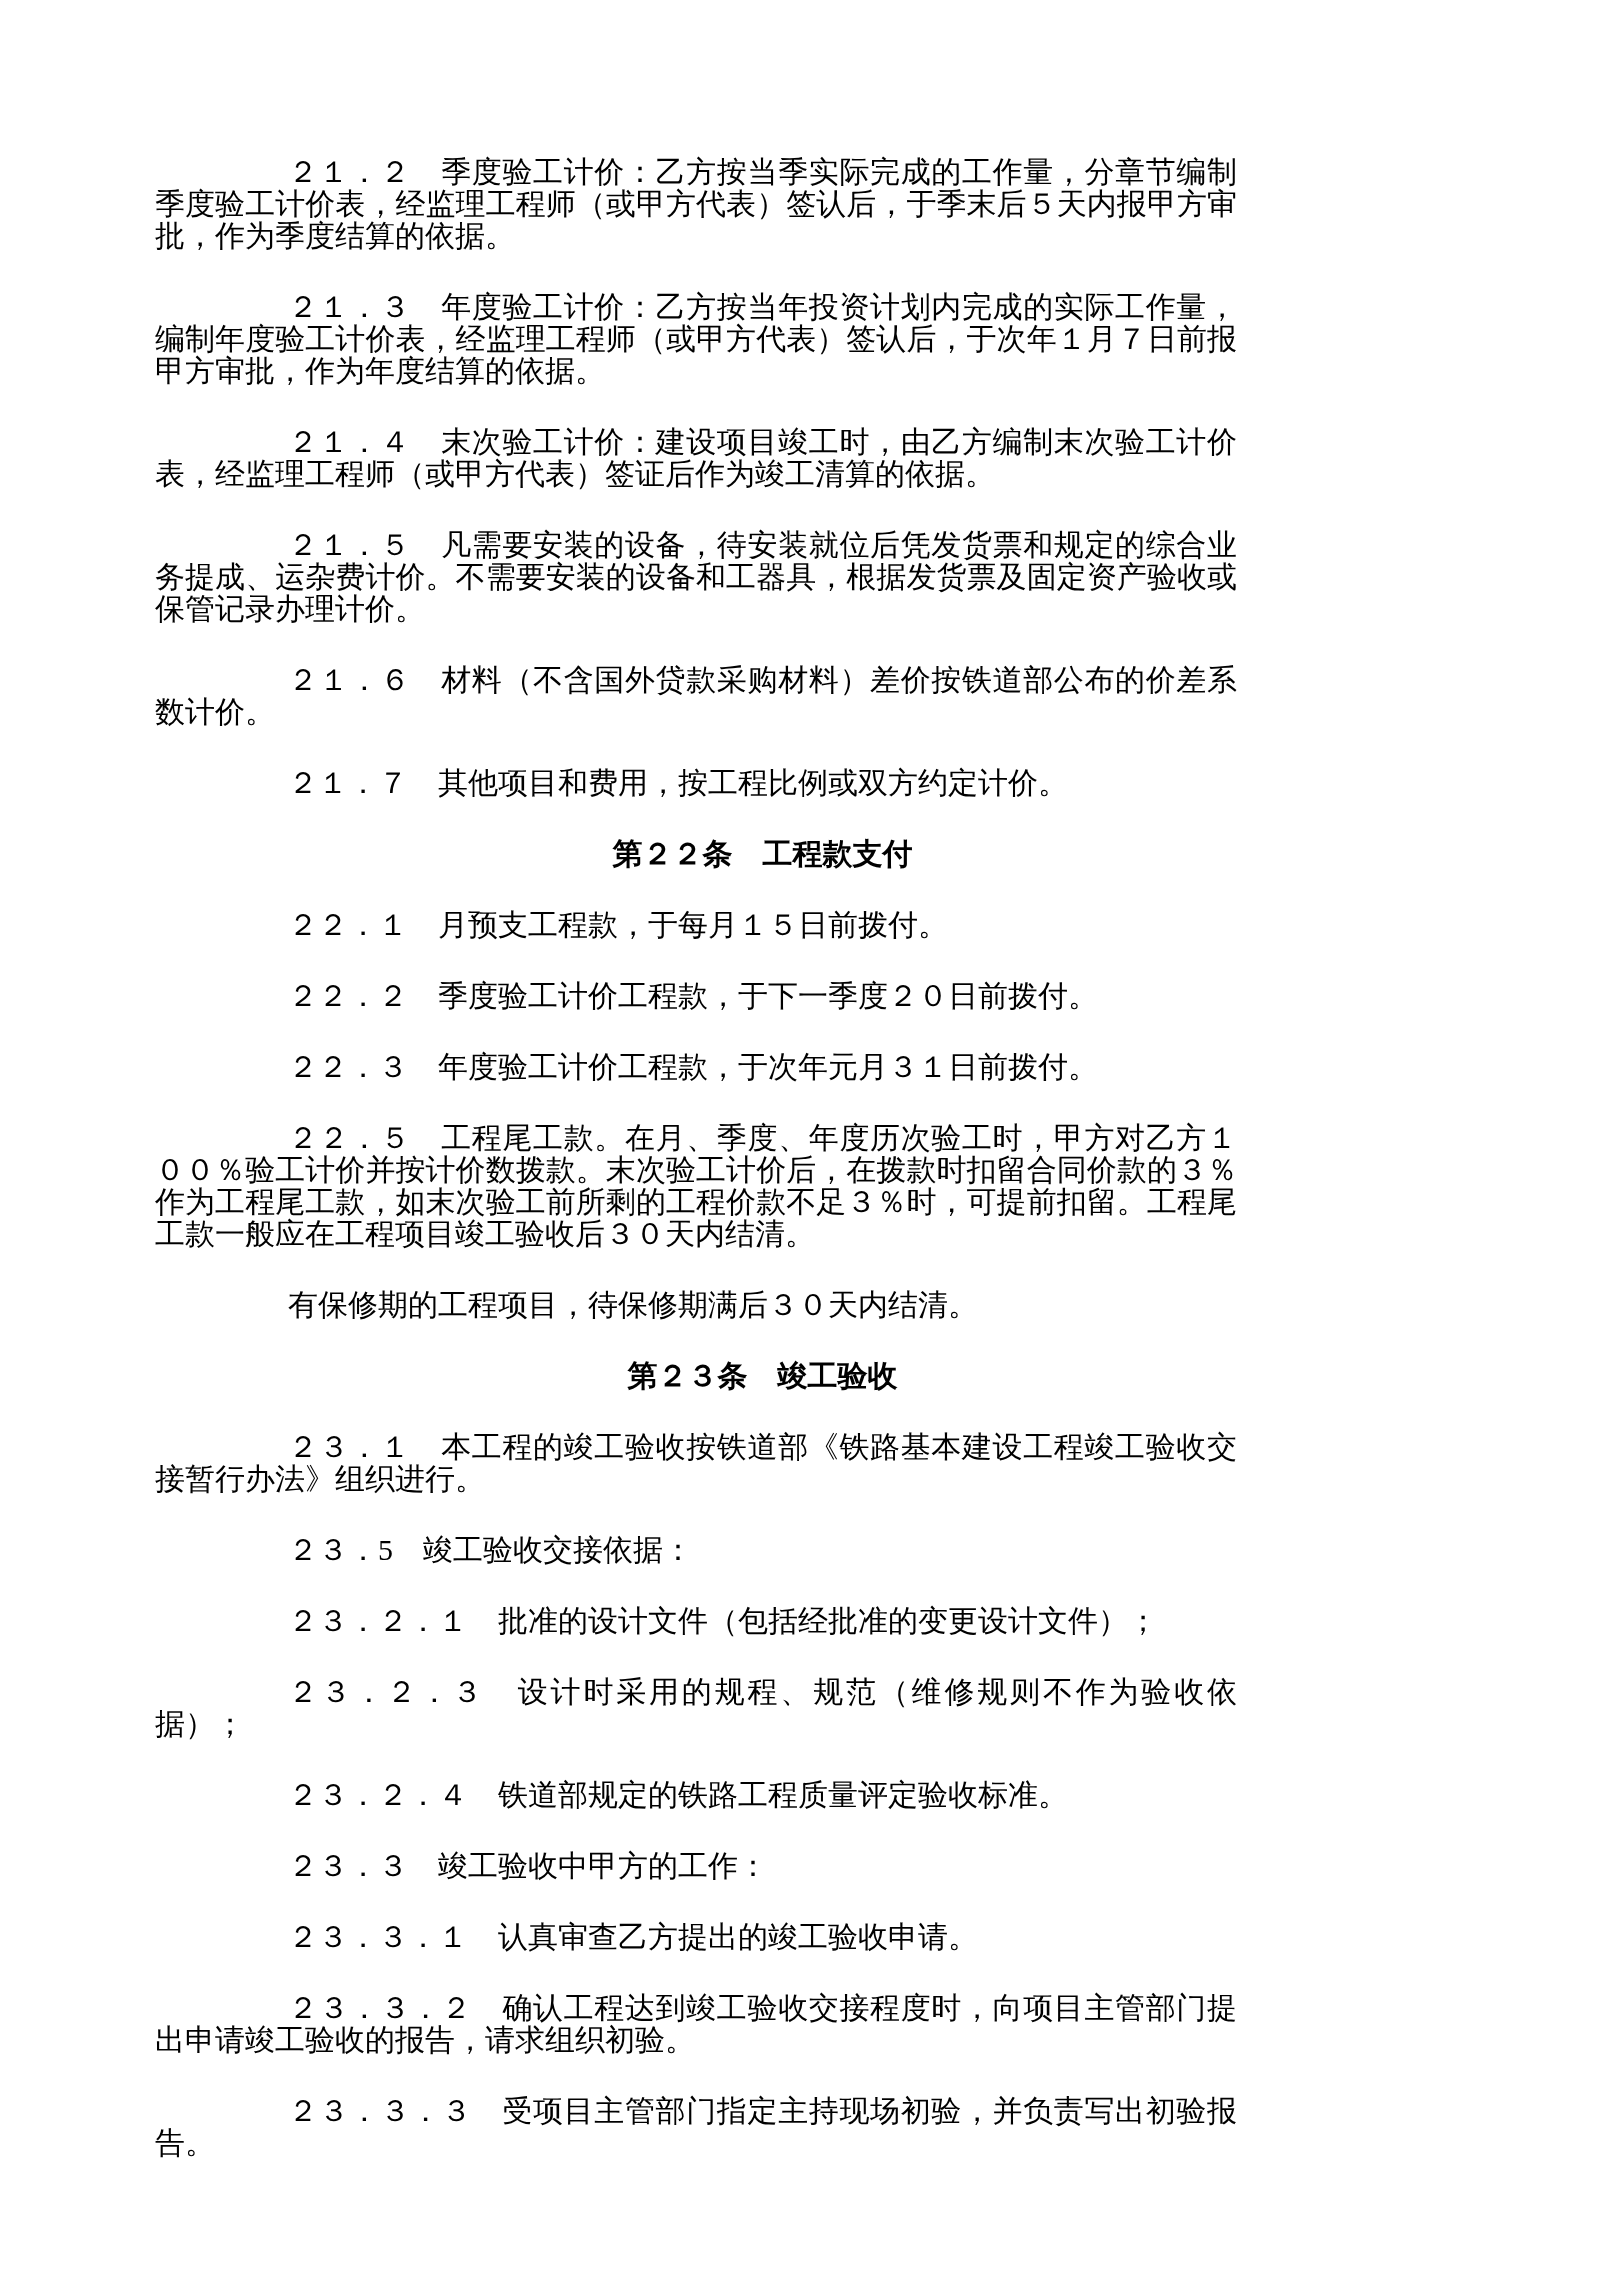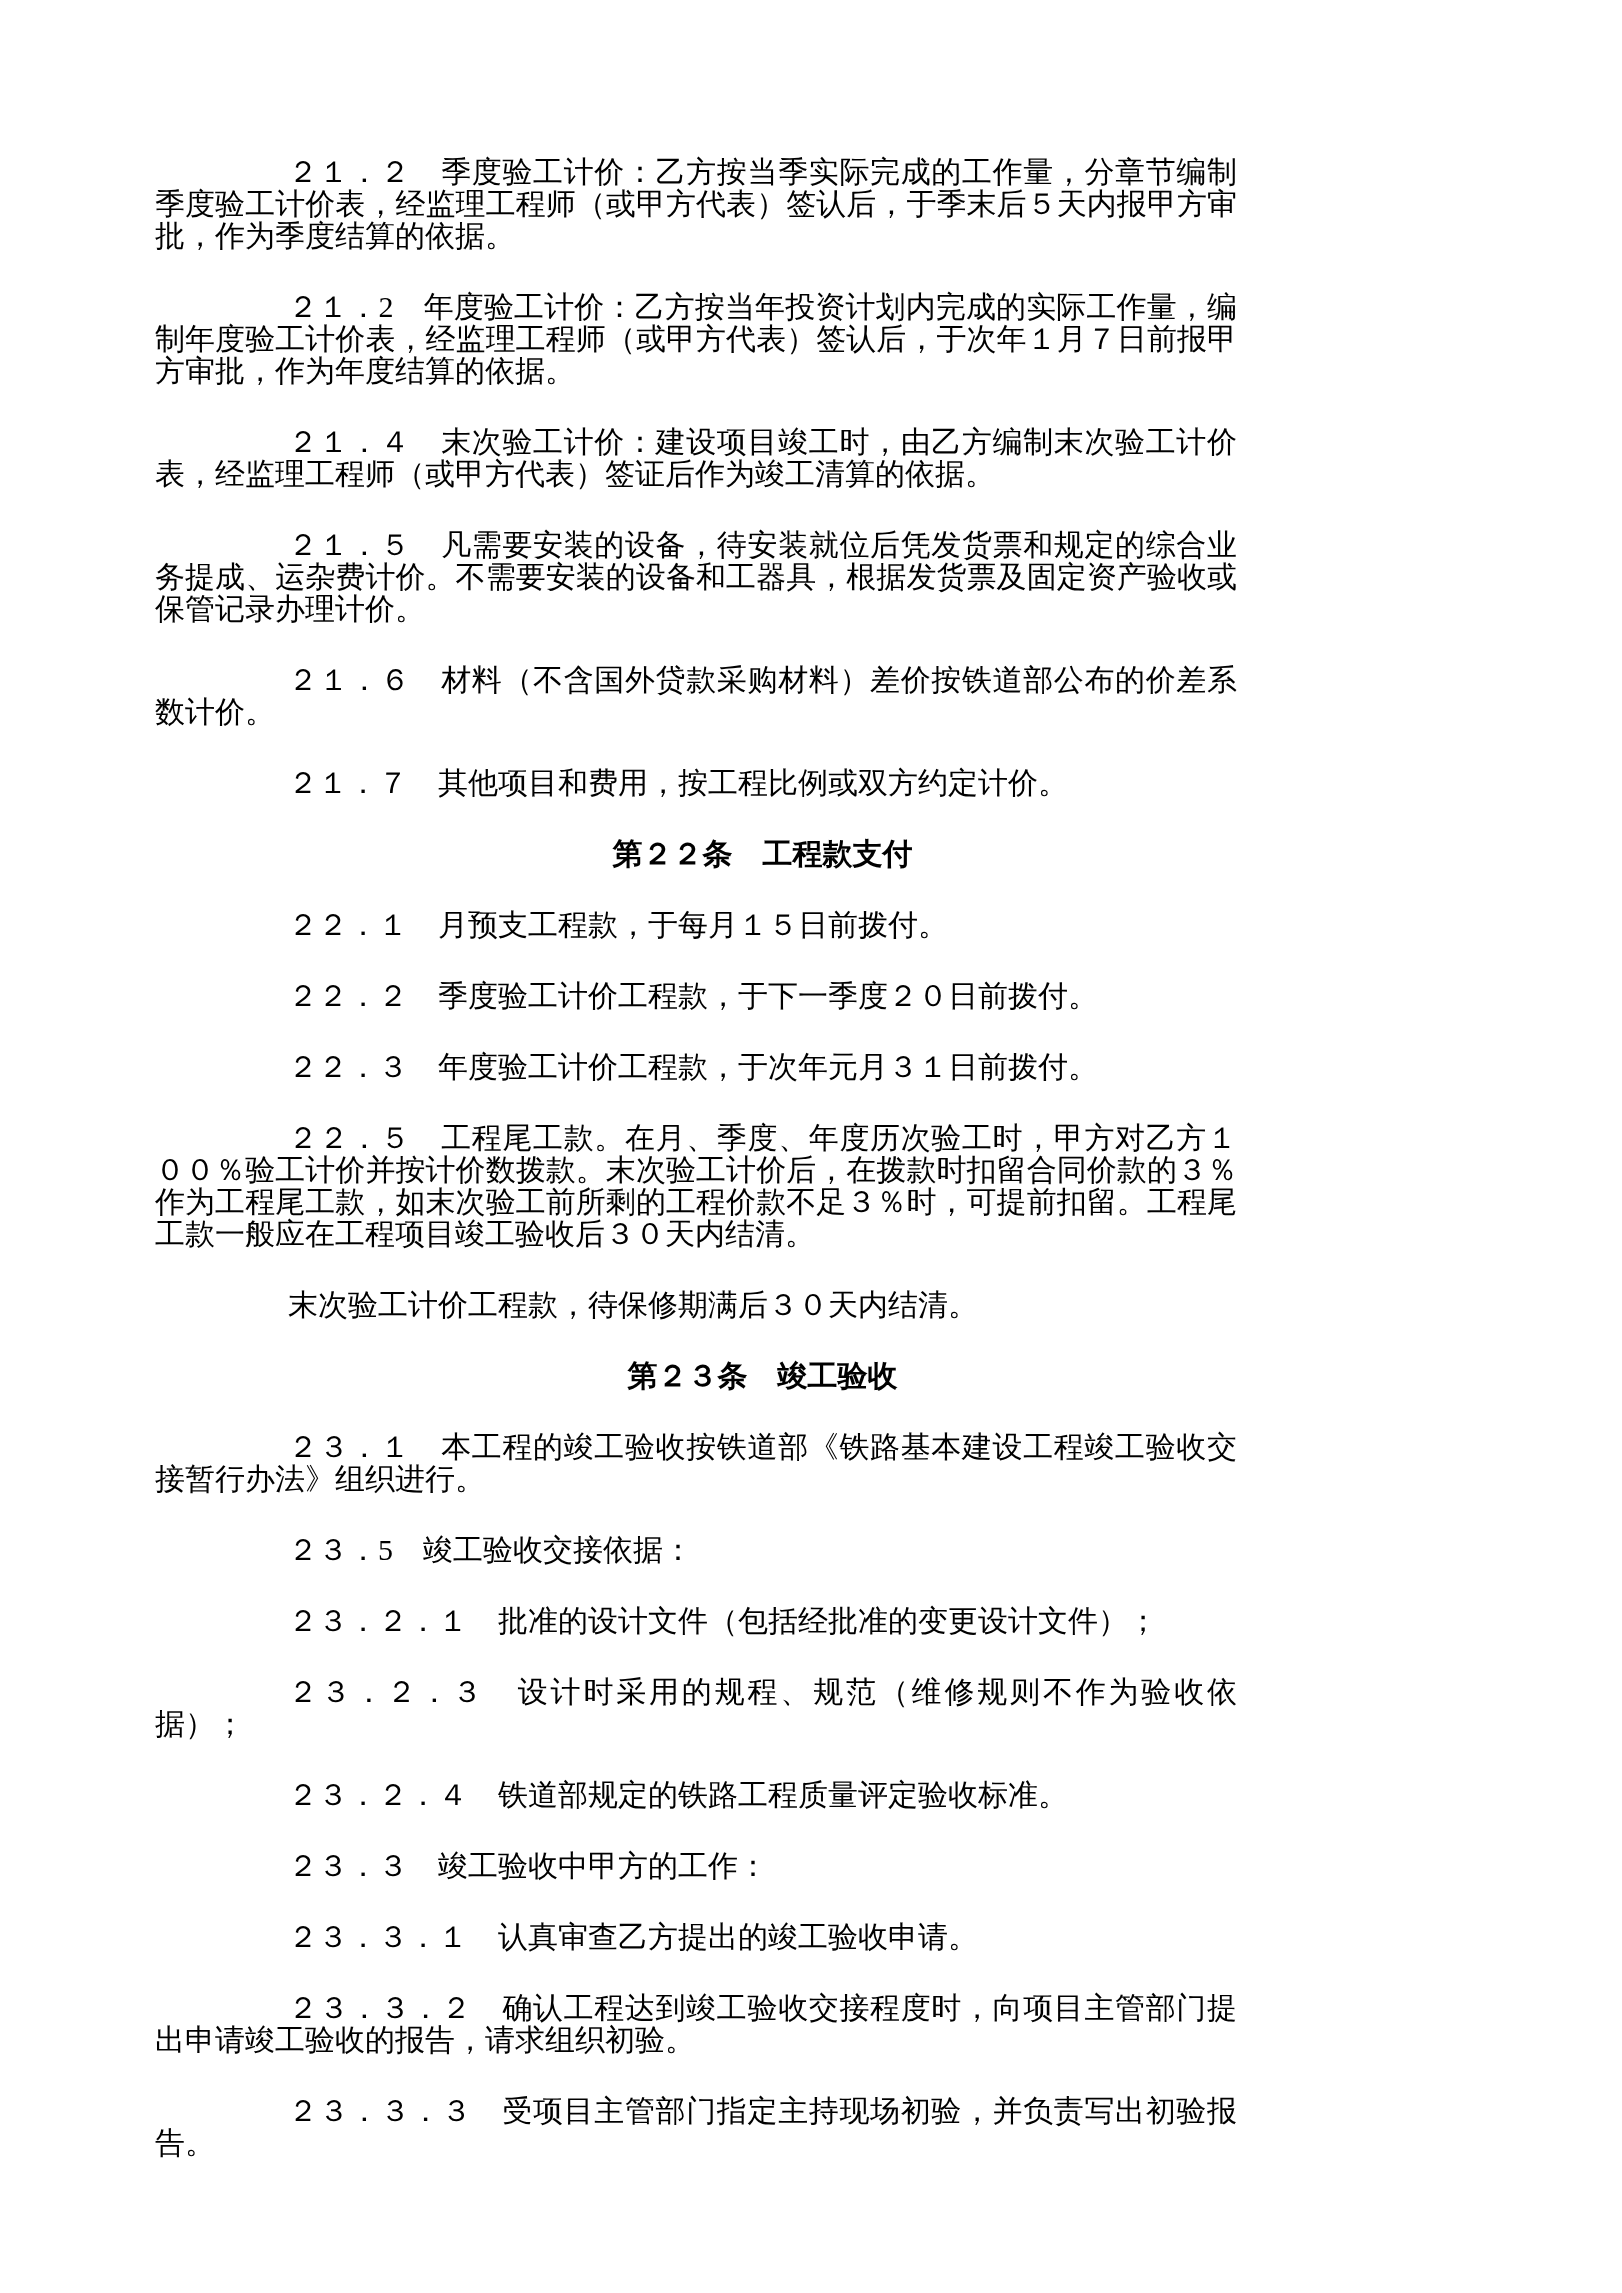--- a/index.html
+++ b/index.html
@@ -32,31 +32,31 @@
     font-weight: bold;
     text-align: center;
   }
 </style>
 </head>
 <body>
 
 <div class="page">
   <div class="content">
     <p class="para">２１．２　季度验工计价：乙方按当季实际完成的工作量，分章节编制季度验工计价表，经监理工程师（或甲方代表）签认后，于季末后５天内报甲方审批，作为季度结算的依据。</p>
-    <p class="para">２１．2　年度验工计价：乙方按当年投资计划内完成的实际工作量，编制年度验工计价表，经监理工程师（或甲方代表）签认后，于次年１月７日前报甲方审批，作为年度结算的依据。</p>
+    <p class="para">２１．３　年度验工计价：乙方按当年投资计划内完成的实际工作量，编制年度验工计价表，经监理工程师（或甲方代表）签认后，于次年１月７日前报甲方审批，作为年度结算的依据。</p>
     <p class="para">２１．４　末次验工计价：建设项目竣工时，由乙方编制末次验工计价表，经监理工程师（或甲方代表）签证后作为竣工清算的依据。</p>
     <p class="para">２１．５　凡需要安装的设备，待安装就位后凭发货票和规定的综合业务提成、运杂费计价。不需要安装的设备和工器具，根据发货票及固定资产验收或保管记录办理计价。</p>
     <p class="para">２１．６　材料（不含国外贷款采购材料）差价按铁道部公布的价差系数计价。</p>
     <p class="para">２１．７　其他项目和费用，按工程比例或双方约定计价。</p>
     <p class="para heading">第２２条　工程款支付</p>
     <p class="para">２２．１　月预支工程款，于每月１５日前拨付。</p>
     <p class="para">２２．２　季度验工计价工程款，于下一季度２０日前拨付。</p>
     <p class="para">２２．３　年度验工计价工程款，于次年元月３１日前拨付。</p>
     <p class="para">２２．５　工程尾工款。在月、季度、年度历次验工时，甲方对乙方１００％验工计价并按计价数拨款。末次验工计价后，在拨款时扣留合同价款的３％作为工程尾工款，如末次验工前所剩的工程价款不足３％时，可提前扣留。工程尾工款一般应在工程项目竣工验收后３０天内结清。</p>
-    <p class="para">末次验工计价工程款，待保修期满后３０天内结清。</p>
+    <p class="para">有保修期的工程项目，待保修期满后３０天内结清。</p>
     <p class="para heading">第２３条　竣工验收</p>
     <p class="para">２３．１　本工程的竣工验收按铁道部《铁路基本建设工程竣工验收交接暂行办法》组织进行。</p>
     <p class="para">２３．5　竣工验收交接依据：</p>
     <p class="para">２３．２．１　批准的设计文件（包括经批准的变更设计文件）；</p>
     <p class="para">２３．２．３　设计时采用的规程、规范（维修规则不作为验收依据）；</p>
     <p class="para">２３．２．４　铁道部规定的铁路工程质量评定验收标准。</p>
     <p class="para">２３．３　竣工验收中甲方的工作：</p>
     <p class="para">２３．３．１　认真审查乙方提出的竣工验收申请。</p>
     <p class="para">２３．３．２　确认工程达到竣工验收交接程度时，向项目主管部门提出申请竣工验收的报告，请求组织初验。</p>
     <p class="para">２３．３．３　受项目主管部门指定主持现场初验，并负责写出初验报告。</p>

